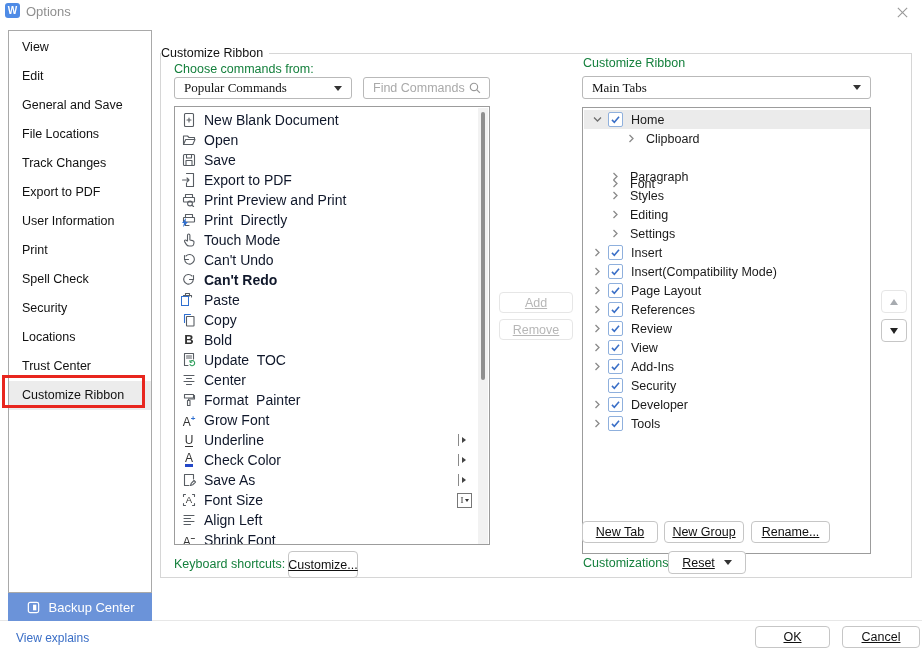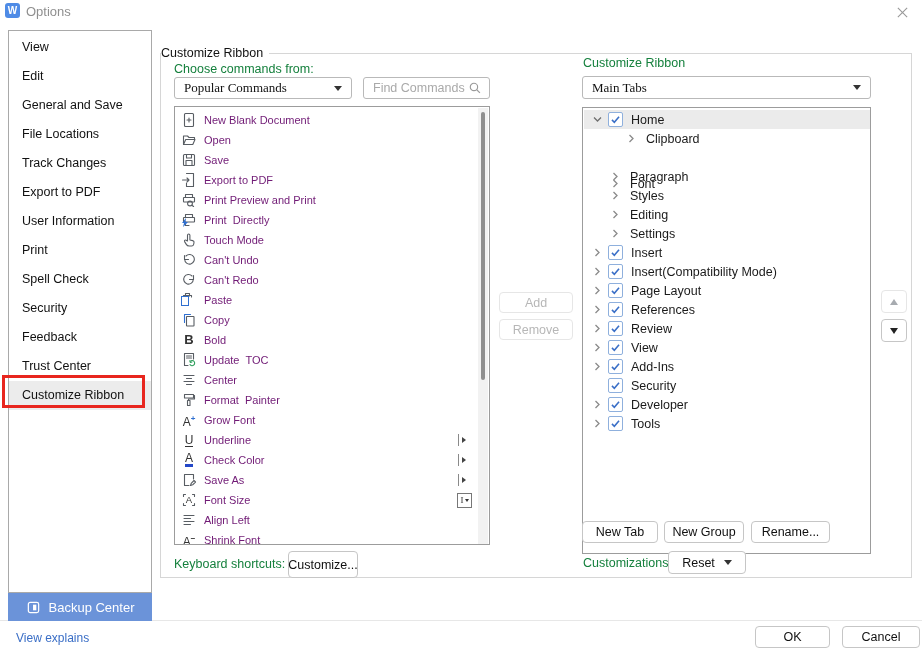--- a/index.html
+++ b/index.html
@@ -19,21 +19,21 @@
   .sidebar{left:8px;top:30px;width:144px;height:563px;border:1px solid #a9a9a9;background:#fff;box-sizing:border-box;padding-top:2px;}
   .side-item{height:29px;line-height:29px;padding-left:13px;font-size:12.5px;color:#111;cursor:default;white-space:nowrap;}
   .side-item.selected{background:#ececec;}
   .red-annotation{left:2px;top:375px;width:137px;height:27px;border:3px solid #e8261e;z-index:6;pointer-events:none;}
   .backup-btn{left:8px;top:593px;width:144px;height:28px;background:#6b93d9;color:#fff;
     display:flex;align-items:center;justify-content:center;gap:8px;font-size:13px;cursor:pointer;z-index:3;}
   .view-explains{left:16px;top:631px;font-size:12px;color:#3a6ec6;cursor:pointer;}
   
   .footer-line{left:0;top:620px;width:922px;border-top:1px solid #e7e7e7;}
   .btn{background:#fff;border:1px solid #c6c6c6;border-radius:4px;font-size:12.5px;color:#111;
-    display:flex;align-items:center;justify-content:center;box-sizing:border-box;cursor:pointer;}
+    display:flex;align-items:center;justify-content:center;box-sizing:border-box;cursor:pointer;text-decoration:underline;}
   .btn.disabled{border-color:#e6e6e6;color:#b7b7b7;cursor:default;}
   .ok-btn{left:755px;top:626px;width:75px;height:22px;}
   .cancel-btn{left:842px;top:626px;width:78px;height:22px;}
   
   fieldset.groupbox{position:absolute;left:160px;top:46px;width:752px;height:532px;
     border:1px solid #d6d6d6;margin:0;padding:0;box-sizing:border-box;}
   fieldset.groupbox legend{font-size:12.5px;color:#111;padding:0 6px 0 0;margin-left:0;}
   .section-label{font-size:12.5px;color:#15803d;}
   
   .dropdown{border:1px solid #b9b9b9;border-radius:3px;background:#fff;display:flex;align-items:center;
@@ -43,21 +43,21 @@
   .searchbox{border:1px solid #b9b9b9;border-radius:3px;background:#fff;display:flex;align-items:center;
     padding:0 7px;box-sizing:border-box;}
   .searchbox input{border:none;outline:none;flex:1;font-size:12.5px;font-family:"Liberation Sans",sans-serif;
     color:#333;min-width:0;background:transparent;}
   .searchbox input::placeholder{color:#a9a9a9;}
   
   .cmd-list{left:174px;top:106px;width:316px;height:439px;border:1px solid #9c9c9c;background:#fff;
     box-sizing:border-box;overflow:hidden;}
   .cmd-row{position:absolute;left:1px;height:20px;width:304px;display:flex;align-items:center;padding-left:5px;box-sizing:border-box;}
   .cmd-icon{width:16px;height:16px;flex:0 0 16px;display:flex;align-items:center;justify-content:center;margin-right:7px;}
-  .cmd-label{font-size:11px;color:#701a75;white-space:pre;}
+  .cmd-label{font-size:14px;color:#0f172a;white-space:pre;}
   .split-marker{margin-left:auto;margin-right:14px;display:flex;align-items:center;
     border-left:1px solid #8a8a8a;height:12px;padding-left:3px;}
   .split-marker .tri{width:0;height:0;border-top:3.5px solid transparent;border-bottom:3.5px solid transparent;border-left:4.5px solid #444;}
   .fs-marker{margin-left:auto;margin-right:8px;width:15px;height:15px;border:1px solid #777;box-sizing:border-box;
     display:flex;align-items:center;justify-content:center;gap:1px;font-size:9px;color:#333;font-family:"Liberation Serif",serif;}
   .fs-marker .mini-caret{width:0;height:0;border-left:2.5px solid transparent;border-right:2.5px solid transparent;border-top:3px solid #333;}
   .scroll-track{position:absolute;right:1px;top:1px;width:10px;height:437px;background:#f2f2f2;}
   .scroll-thumb{position:absolute;left:3px;top:4px;width:4px;height:268px;background:#8f8f8f;border-radius:2px;}
   
   .ticon{font-size:12px;color:#333;line-height:14px;}
@@ -105,21 +105,21 @@
     <div class="side-item">View</div>
     <div class="side-item">Edit</div>
     <div class="side-item">General and Save</div>
     <div class="side-item">File Locations</div>
     <div class="side-item">Track Changes</div>
     <div class="side-item">Export to PDF</div>
     <div class="side-item">User Information</div>
     <div class="side-item">Print</div>
     <div class="side-item">Spell Check</div>
     <div class="side-item">Security</div>
-    <div class="side-item">Feedback</div>
+    <div class="side-item">Locations</div>
     <div class="side-item">Trust Center</div>
     <div class="side-item selected">Customize Ribbon</div>
   </div>
 <div class="abs red-annotation"></div>
 
 <div class="abs backup-btn">
   <span style="display:flex;">
     <svg width="15" height="15" viewBox="0 0 16 16" fill="none">
       <rect x="2.5" y="2.5" width="11" height="11" rx="2" stroke="#fff" stroke-width="1.3"></rect>
       <rect x="7.5" y="5" width="3.5" height="6" fill="#fff"></rect>
@@ -260,21 +260,21 @@
         <svg width="16" height="16" viewBox="0 0 16 16" fill="none" stroke="#585d63" stroke-width="1.1" stroke-linecap="round" stroke-linejoin="round">
           <path d="M10.5 5V3.5h-8v10h4"></path>
           <rect x="4.5" y="1.5" width="4" height="2.5"></rect>
         </svg>
         <span style="position:absolute;margin-left:-9px;margin-top:3px;"><svg width="8" height="10" viewBox="0 0 8 10">
             <rect x="0.5" y="0.5" width="7" height="9" fill="#fff" stroke="#2f6fd0"></rect>
           </svg></span>
       </span>
       <span class="cmd-label">Paste</span>
     </div>
-    <div class="cmd-row" style="top: 163px;">
+    <div class="cmd-row" style="top: 163px; font-weight: bold;">
       <span class="cmd-icon">
         <svg width="16" height="16" viewBox="0 0 16 16" fill="none" stroke="#585d63" stroke-width="1.1" stroke-linecap="round" stroke-linejoin="round">
           <path d="M12.5 3.5v4H8.5"></path>
           <path d="M12.3 7.3a4.8 4.8 0 1 1-1.3-3.3"></path>
         </svg>
       </span>
       <span class="cmd-label">Can't Redo</span>
     </div>
     <div class="cmd-row" style="top: 143px;">
       <span class="cmd-icon">

